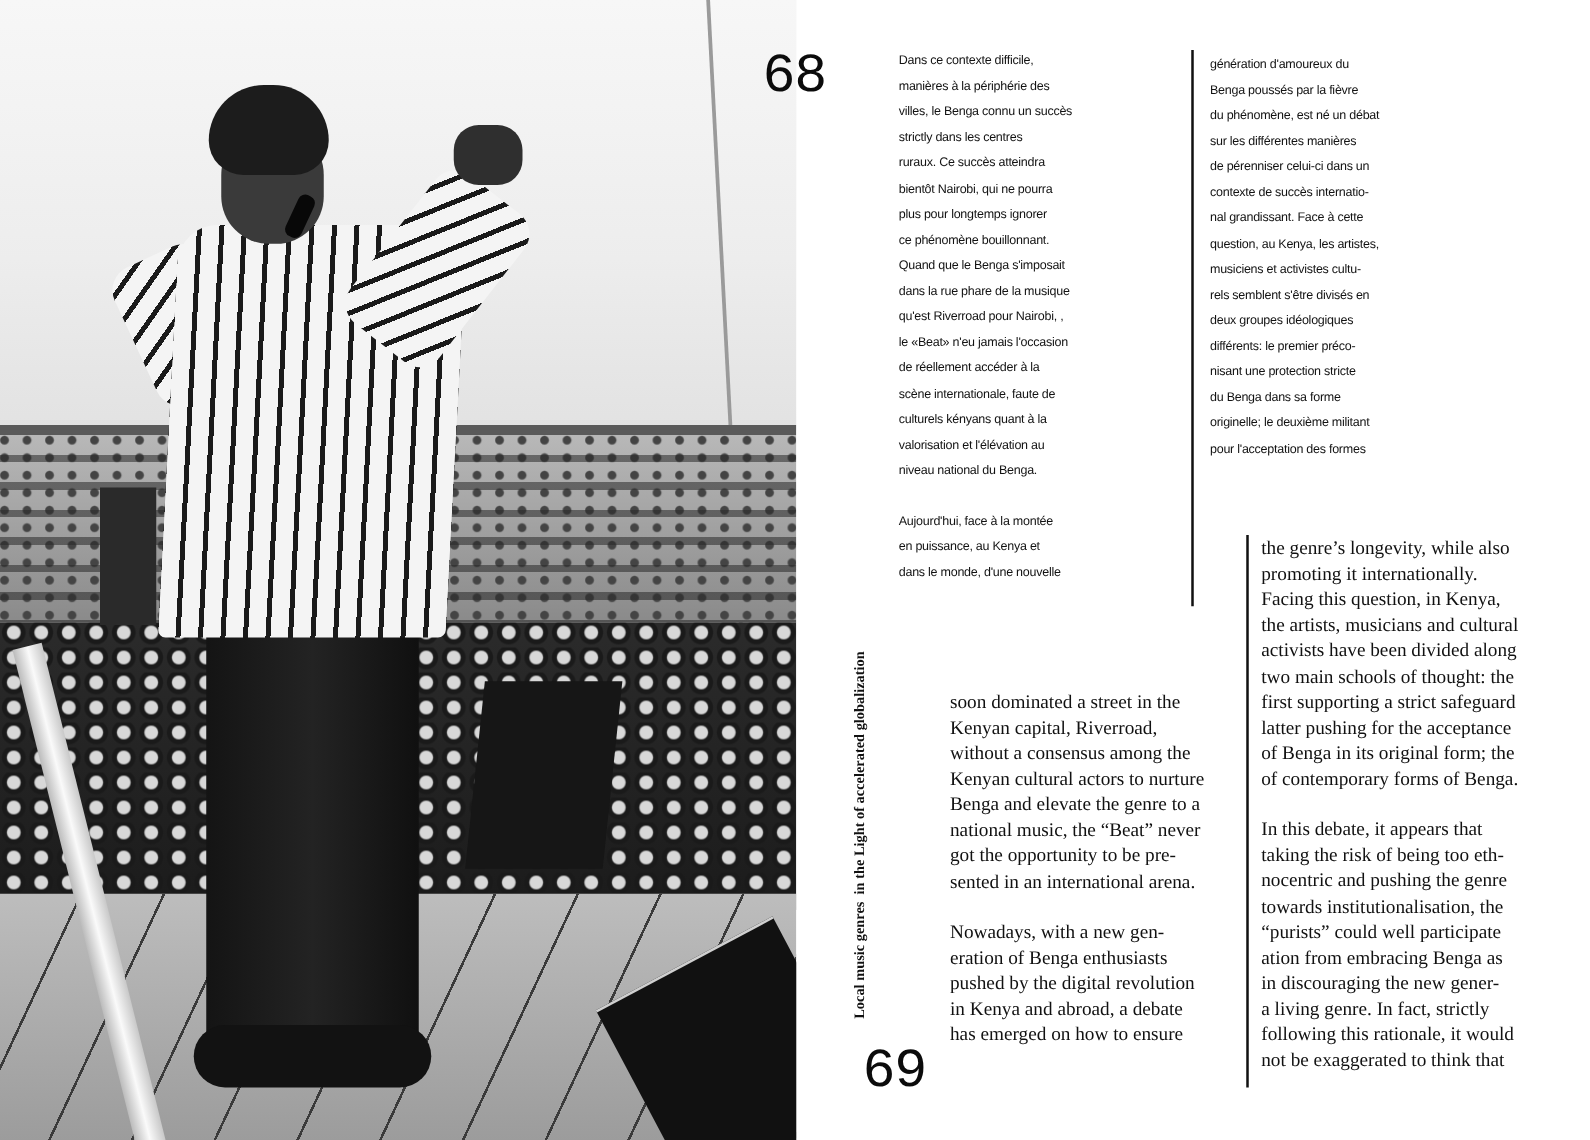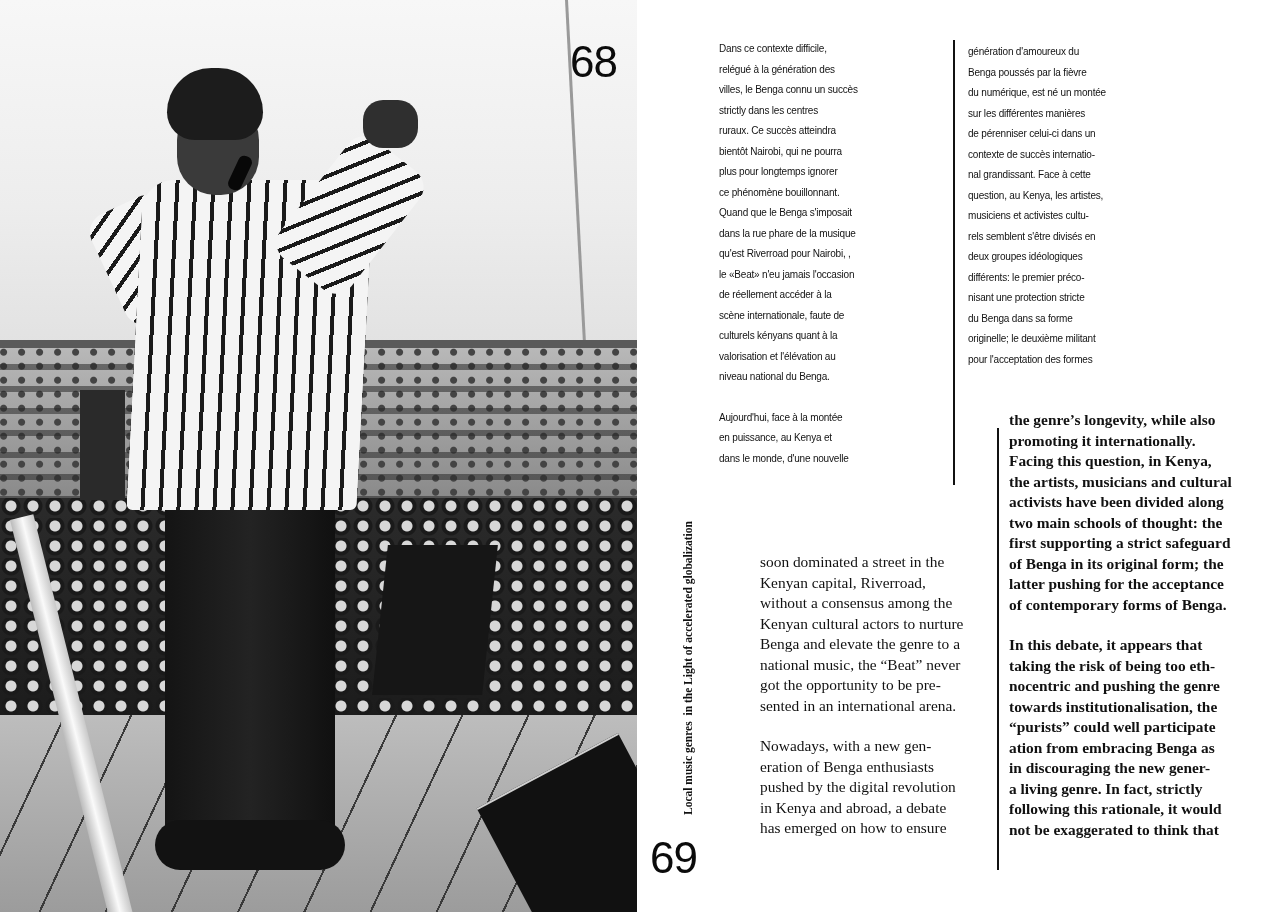--- a/index.html
+++ b/index.html
@@ -100,22 +100,22 @@
     background: linear-gradient(90deg, #141414, #232323 50%, #101010);
     border-radius: 4px 4px 10px 10px;
   }
   .performer .shoes {
     position: absolute; left: 50px; top: 760px; width: 190px; height: 50px;
     background: #121212; border-radius: 26px;
   }
 
   
   .page-num {
-    position: absolute; font-family: Liberation Sans, sans-serif;
-    font-size: 44px; line-height: 44px; color: #0b0b0b; letter-spacing: -1px;
+    position: absolute; font-family: Liberation Mono, monospace;
+    font-size: 44px; line-height: 44px; color: #0b0b0b; letter-spacing: -1px; margin-left: 40px;
   }
   .page-num.p68 { left: 570px; top: 40px; }
   .page-num.p69 { left: 650px; top: 836px; }
 
   .running-head {
     position: absolute; left: 682px; top: 815px;
     transform-origin: left top; transform: rotate(-90deg);
     font-family: "Liberation Serif", serif; font-weight: bold;
     font-size: 11.5px; white-space: pre; color: #111; width: 310px;
   }
@@ -129,21 +129,21 @@
     font-family: "Liberation Serif", serif; font-size: 15.4px;
     line-height: 20.5px; color: #111;
   }
   .col p { margin: 0; }
   .line { display: block; white-space: nowrap; }
   .gap { height: 20px; }
 
   .fr-col1 { left: 719px; top: 39px; width: 228px; }
   .fr-col2 { left: 968px; top: 42px; width: 230px; }
   .en-col1 { left: 760px; top: 552px; width: 228px; }
-  .en-col2 { left: 1009px; top: 410px; width: 230px; font-weight: bold; }
+  .en-col2 { left: 1009px; top: 429px; width: 230px; }
 
   .rule { position: absolute; background: #111; width: 1.5px; }
   .rule.r1 { left: 953px; top: 40px; height: 445px; }
   .rule.r2 { left: 997px; top: 428px; height: 442px; }
 </style>
 </head>
 <body>
 
 <div class="photo">
   <div class="sky"></div>
@@ -173,21 +173,21 @@
 <div class="page-num p69">69</div>
 
 <div class="running-head">Local music genres  in the Light of accelerated globalization</div>
 
 <div class="rule r1"></div>
 <div class="rule r2"></div>
 
 <div class="col fr fr-col1">
   <p>
       <span class="line">Dans ce contexte difficile,</span>
-      <span class="line">relégué à la génération des</span>
+      <span class="line">manières à la périphérie des</span>
       <span class="line">villes, le Benga connu un succès</span>
       <span class="line">strictly dans les centres</span>
       <span class="line">ruraux. Ce succès atteindra</span>
       <span class="line">bientôt Nairobi, qui ne pourra</span>
       <span class="line">plus pour longtemps ignorer</span>
       <span class="line">ce phénomène bouillonnant.</span>
       <span class="line">Quand que le Benga s'imposait</span>
       <span class="line">dans la rue phare de la musique</span>
       <span class="line">qu'est Riverroad pour Nairobi, ,</span>
       <span class="line">le «Beat» n'eu jamais l'occasion</span>
@@ -202,21 +202,21 @@
       <span class="line">Aujourd'hui, face à la montée</span>
       <span class="line">en puissance, au Kenya et</span>
       <span class="line">dans le monde, d'une nouvelle</span>
     </p>
 </div>
 
 <div class="col fr fr-col2">
   <p>
       <span class="line">génération d'amoureux du</span>
       <span class="line">Benga poussés par la fièvre</span>
-      <span class="line">du numérique, est né un montée</span>
+      <span class="line">du phénomène, est né un débat</span>
       <span class="line">sur les différentes manières</span>
       <span class="line">de pérenniser celui-ci dans un</span>
       <span class="line">contexte de succès internatio-</span>
       <span class="line">nal grandissant. Face à cette</span>
       <span class="line">question, au Kenya, les artistes,</span>
       <span class="line">musiciens et activistes cultu-</span>
       <span class="line">rels semblent s'être divisés en</span>
       <span class="line">deux groupes idéologiques</span>
       <span class="line">différents: le premier préco-</span>
       <span class="line">nisant une protection stricte</span>
@@ -249,22 +249,22 @@
 
 <div class="col en en-col2">
   <p>
       <span class="line">the genre’s longevity, while also</span>
       <span class="line">promoting it internationally.</span>
       <span class="line">Facing this question, in Kenya,</span>
       <span class="line">the artists, musicians and cultural</span>
       <span class="line">activists have been divided along</span>
       <span class="line">two main schools of thought: the</span>
       <span class="line">first supporting a strict safeguard</span>
+      <span class="line">latter pushing for the acceptance</span>
       <span class="line">of Benga in its original form; the</span>
-      <span class="line">latter pushing for the acceptance</span>
       <span class="line">of contemporary forms of Benga.</span>
     </p>
   <div class="gap"></div>
   <p>
       <span class="line">In this debate, it appears that</span>
       <span class="line">taking the risk of being too eth-</span>
       <span class="line">nocentric and pushing the genre</span>
       <span class="line">towards institutionalisation, the</span>
       <span class="line">“purists” could well participate</span>
       <span class="line">ation from embracing Benga as</span>

